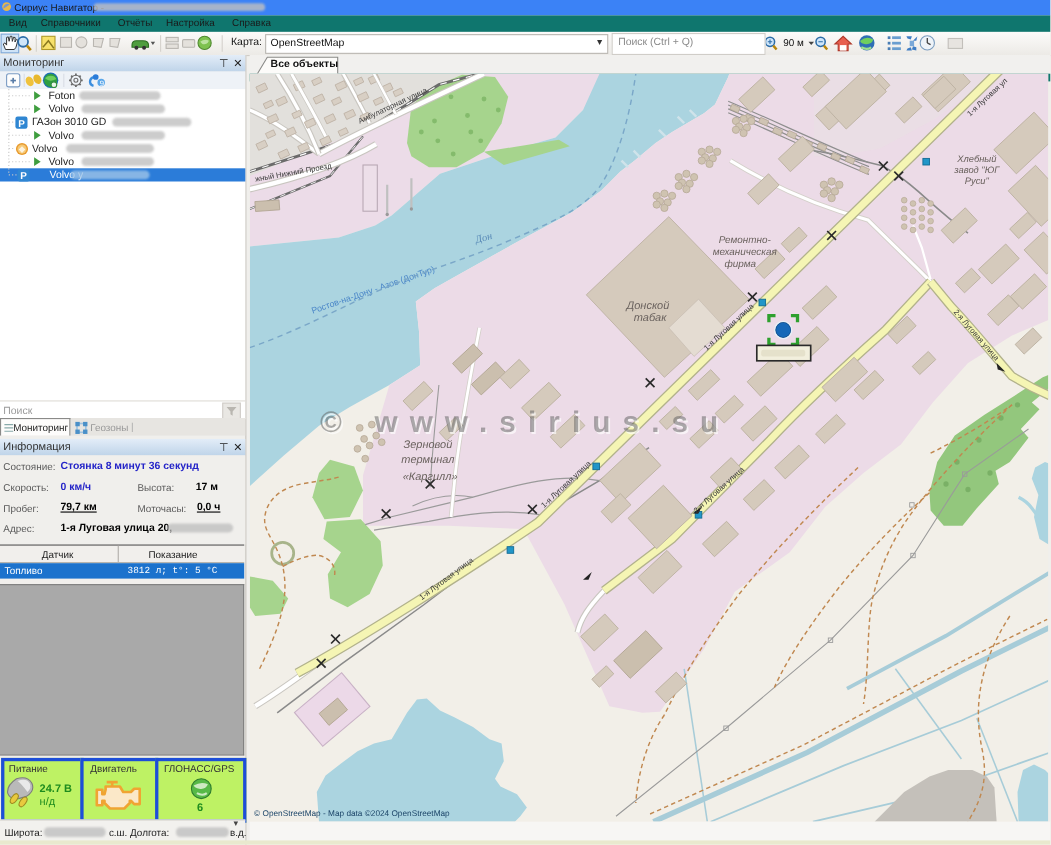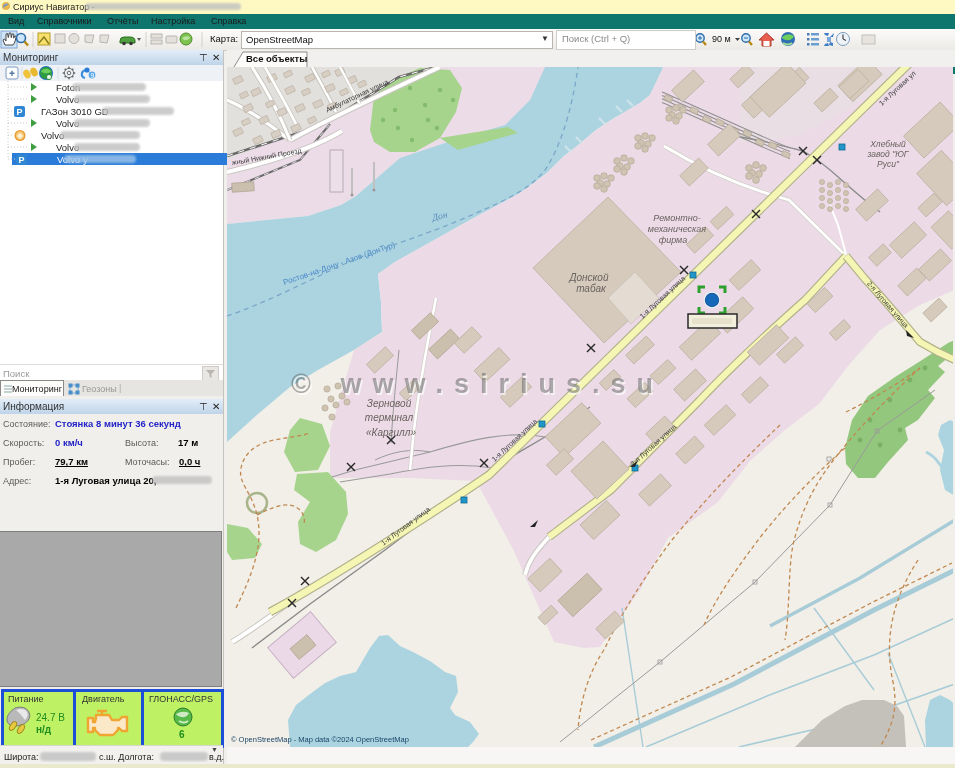--- a/index.html
+++ b/index.html
@@ -1,37 +1,37 @@
 <!DOCTYPE html>
 <html><head><meta charset="utf-8">
 <style>
   html,body{margin:0;padding:0;}
   body{width:955px;height:768px;overflow:hidden;position:relative;
        font-family:"Liberation Sans",sans-serif;background:#f0efec;}
   .abs{position:absolute;}
   .smudge{position:absolute;background:#c0c0c0;border-radius:4px;filter:blur(1.1px);opacity:.8;}
   
-  #titlebar{left:0;top:0;width:955px;height:14px;background:#fef9c3;font-size:9px;color:#1a1a1a;}
+  #titlebar{left:0;top:0;width:955px;height:14px;background:#3b82f6;font-size:9px;color:#1a1a1a;}
   #menubar{left:0;top:14px;width:955px;height:15px;background:#0f766e;font-size:9px;color:#1a1a1a;}
   #menubar span{position:absolute;top:2px;}
   #toolbar{left:0;top:29px;width:955px;height:21px;
      background:linear-gradient(#fcfbfa,#eceae6);border-bottom:1px solid #cfccc7;}
   #combo{position:absolute;left:241px;top:2px;width:310px;height:16px;background:#fff;
      border:1px solid #b8b5b0;font-size:9.5px;color:#111;}
   #searchbox{position:absolute;left:556px;top:1px;width:138px;height:18px;background:#fff;
      border:1px solid #d0cdc8;font-size:9.5px;color:#8a8a8a;}
   
   #leftpanel{left:0;top:50px;width:223px;height:718px;background:#f0efec;border-right:1px solid #c6c3be;}
   .phead{position:absolute;left:0;width:223px;height:15px;
      background:linear-gradient(#e3edf8,#bfd4e9);color:#333;font-size:10px;}
   .phead b{position:absolute;left:3px;top:2px;font-weight:normal;}
   .pin{position:absolute;top:2px;font-size:10px;color:#222;}
   #treebar{position:absolute;left:0;top:15px;width:223px;height:16px;background:#eef2f7;}
   #tree{position:absolute;left:0;top:31px;width:223px;height:283px;background:#fff;font-size:9.5px;}
-  .trow{position:absolute;left:0;width:223px;height:12px;color:#222;margin-left:12px;}
+  .trow{position:absolute;left:0;width:223px;height:12px;color:#222;}
   .trow.sel{background:#2b7cd9;color:#fff;}
   #searchrow{position:absolute;left:0;top:314px;width:223px;height:16px;background:#fff;
      border-top:1px solid #e0ddd8;font-size:9.5px;color:#9a9a9a;}
   #tabrow{position:absolute;left:0;top:330px;width:223px;height:16px;background:#e7e5e1;font-size:9px;}
   #infohead{top:349px;}
   #infobody{position:absolute;left:0;top:364px;width:223px;height:81px;background:#f0efec;
      font-size:9px;color:#5a5a5a;}
   #infobody .lab{position:absolute;}
   #infobody .val{position:absolute;font-weight:bold;color:#000;font-size:9.5px;}
   #infobody .blu{color:#2424c8;}
@@ -288,32 +288,43 @@
     <span class="lab" style="left:125px;top:24px;">Высота:</span>
     <span class="val" style="left:178px;top:23px;">17 м</span>
     <span class="lab" style="left:3px;top:43px;">Пробег:</span>
     <span class="val" style="left:55px;top:42px;text-decoration:underline;">79,7 км</span>
     <span class="lab" style="left:125px;top:43px;">Моточасы:</span>
     <span class="val" style="left:179px;top:42px;text-decoration:underline;">0,0 ч</span>
     <span class="lab" style="left:3px;top:62px;">Адрес:</span>
     <span class="val" style="left:55px;top:61px;">1-я Луговая улица 20,</span>
     <div class="smudge" style="left:152px;top:62px;width:60px;height:8px;"></div>
   </div>
+  <div id="senstable">
+    <div style="position:absolute;left:0;top:0;width:222px;height:15px;border-bottom:1px solid #b0ada8;">
+      <span style="position:absolute;left:38px;top:3px;color:#222;">Датчик</span>
+      <span style="position:absolute;left:135px;top:3px;color:#222;">Показание</span>
+      <div style="position:absolute;left:107px;top:0;width:1px;height:15px;background:#b0ada8;"></div>
+    </div>
+    <div style="position:absolute;left:0;top:16px;width:222px;height:14px;background:#1b72cd;color:#fff;">
+      <span style="position:absolute;left:4px;top:2px;">Топливо</span>
+      <span style="position:absolute;left:116px;top:2px;font-family:'Liberation Mono',monospace;font-size:8.5px;">3812 л; t°:  5 °C</span>
+    </div>
+  </div>
   <div id="grayarea"></div>
   <div id="cells">
     <div class="cell" style="left:1px;width:69px;">
       <span style="position:absolute;left:4px;top:2px;">Питание</span>
       <svg width="30" height="30" style="position:absolute;left:1px;top:13px;">
         <path d="M10 3 q10 -3 14 4 q3 7 -5 12 l-7 2 q-8 1 -10 -5 q-1 -7 8 -13z" fill="#b9b9b9" stroke="#7d7d7d"></path>
         <path d="M11 5 q8 -3 11 2 q2 4 -2 8 q-6 -8 -9 -10z" fill="#e9e9e9"></path>
         <ellipse cx="8" cy="21" rx="2.6" ry="5" fill="#e8c93e" stroke="#a08a20" transform="rotate(35 8 21)"></ellipse>
         <ellipse cx="16" cy="24" rx="2.6" ry="5" fill="#e8c93e" stroke="#a08a20" transform="rotate(35 16 24)"></ellipse>
       </svg>
-      <span style="position:absolute;left:32px;top:20px;color:#1e8c1e;font-weight:normal;font-size:10px;">24.7 В</span>
-      <span style="position:absolute;left:32px;top:32px;color:#1e8c1e;font-weight:bold;font-size:10px;">н/д</span>
+      <span style="position:absolute;left:32px;top:20px;color:#1e8c1e;font-weight:bold;font-size:10px;">24.7 В</span>
+      <span style="position:absolute;left:32px;top:32px;color:#1e8c1e;font-weight:normal;font-size:10px;">н/д</span>
     </div>
     <div class="cell" style="left:73px;width:65px;">
       <span style="position:absolute;left:6px;top:2px;">Двигатель</span>
       <svg width="46" height="34" style="position:absolute;left:7px;top:14px;">
         <path d="M13 9 h13 l3 5 h7 l3 -3 h5 v14 h-5 l-3 -3 h-1 v2 l-5 5 h-13 l-5 -5 v-2 h-2 v4 h-5 v-14 h5 v4 h2 l1 -4z" fill="#fbe8c8" stroke="#f0a432" stroke-width="2.4" stroke-linejoin="round"></path>
         <line x1="14" y1="5" x2="24" y2="5" stroke="#f0a432" stroke-width="2.6"></line>
         <line x1="19" y1="5" x2="19" y2="9" stroke="#f0a432" stroke-width="2.4"></line>
       </svg>
     </div>
     <div class="cell" style="left:141px;width:77px;">

